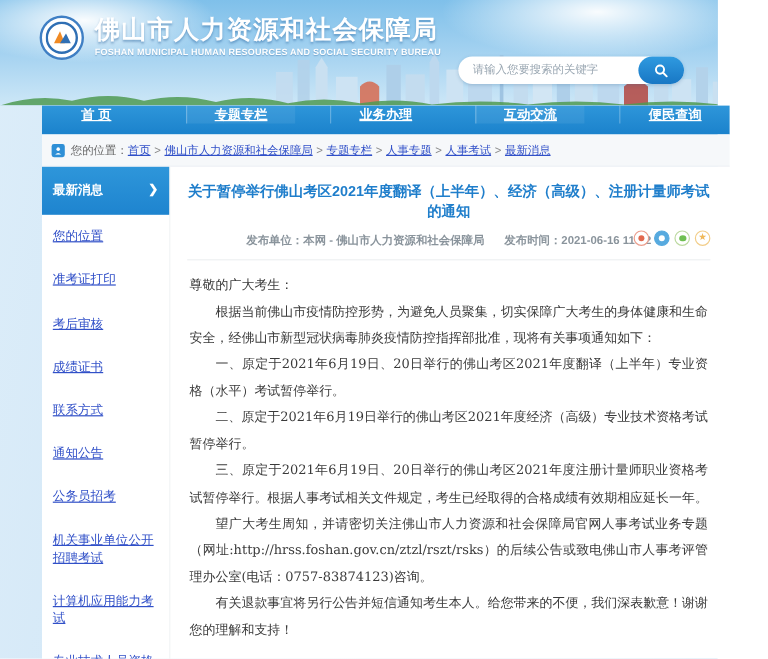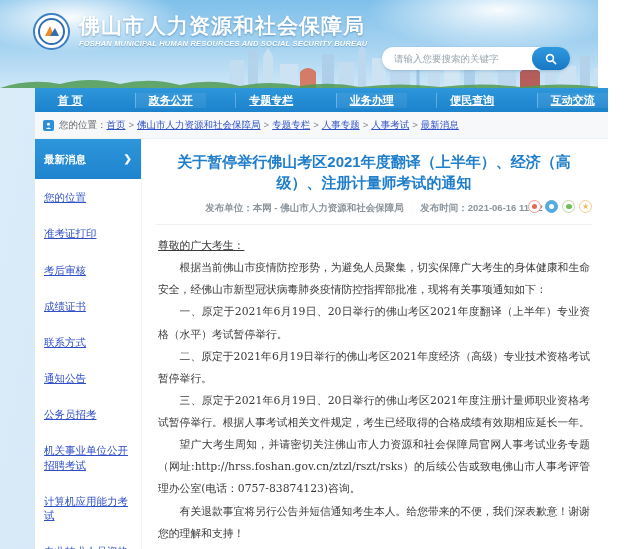--- a/index.html
+++ b/index.html
@@ -14,35 +14,35 @@
   .header::before, .header::after { content:""; position:absolute; border-radius:50%;
     background:radial-gradient(closest-side, rgba(255,255,255,.95), rgba(255,255,255,0)); }
   .header::before { width:220px; height:70px; left:-40px; top:-18px; }
   .header::after { width:260px; height:80px; right:-30px; top:-30px; }
   .brand { position:absolute; left:33px; top:13px; display:flex; align-items:center; gap:9px; z-index:3; }
   .logo { width:37px; height:37px; border-radius:50%; background:#fff;
     border:2px solid #3f7fc4; display:flex; align-items:center; justify-content:center; }
   .brand-text .cn { font-size:21px; font-weight:bold; color:#fff; letter-spacing:1px;
     text-shadow:0 1px 2px rgba(30,90,150,.45); line-height:1.05; }
   .brand-text .en { font-size:7.5px; font-weight:bold; color:#fff; letter-spacing:.2px;
-    text-shadow:0 1px 1px rgba(30,90,150,.4); margin-top:2px;font-style:italic; }
+    text-shadow:0 1px 1px rgba(30,90,150,.4); margin-top:2px; }
   .search { position:absolute; right:28px; top:23px; width:188px; height:23px; z-index:3;
     background:#fff; border-radius:12px; display:flex; align-items:center;
     box-shadow:0 1px 3px rgba(40,90,140,.25);margin-top:24px; }
   .search input { flex:1; border:none; outline:none; background:transparent;
     font-size:9.5px; color:#333; padding:0 6px 0 12px; font-family:"Liberation Sans",sans-serif; }
   .search input::placeholder { color:#9aa7b2; }
   .search-btn { width:40px; height:23px; border:none; border-radius:12px; cursor:pointer;
     background:linear-gradient(180deg,#2f9ae0,#1877c4); display:flex; align-items:center; justify-content:center; }
   .skyline { position:absolute; left:0; bottom:0; width:640px; height:46px; z-index:1; }
 
   
   .shell { position:absolute; left:35px; top:88px; width:573px; }
   .nav { height:24px; background:linear-gradient(180deg,#2e96da,#1b82cc);
-    display:flex; align-items:center;gap:29px; }
+    display:flex; align-items:flex-start;gap:29px; }
   .nav-item { flex:1; display:flex; align-items:center; justify-content:center;
     font-size:11px; font-weight:bold; color:#fff; text-decoration:underline; cursor:pointer; }
   .nav-item:nth-child(even) { background:rgba(255,255,255,.07); }
   .nav-item + .nav-item { border-left:1px solid rgba(255,255,255,.28); }
 
   .crumb { height:27px; background:#f6f8fa; display:flex; align-items:center;
     padding-left:8px; font-size:9.5px; color:#666; border-bottom:1px solid #eef1f4; }
   .crumb-icon { width:11px; height:11px; border-radius:2px; background:#2e8fd6;
     display:inline-flex; align-items:center; justify-content:center; margin-right:5px; flex:0 0 auto; }
   .crumb-links { display:flex; align-items:center; flex-wrap:nowrap; white-space:nowrap; }
@@ -56,37 +56,37 @@
   .sidebar { width:107px; flex:0 0 107px; padding-top:0; border-right:1px solid #f2f4f6; }
   .side-item { display:flex; align-items:center; justify-content:space-between;
     padding:11px 9px; font-size:10.5px; line-height:1.35; cursor:pointer; }
   .side-item .lbl { color:#3150c8; text-decoration:underline; }
   .side-item.active { background:linear-gradient(180deg,#2e96da,#1e84cf); padding:13px 9px; }
   .side-item.active .lbl { color:#fff; text-decoration:none; font-weight:bold; }
   .side-item.active::after { content:"❯"; color:#fff; font-size:10px; font-weight:bold; }
 
   
   .main { flex:1; padding:12px 16px 8px 14px; }
-  .art-title { text-align:center; font-size:15px; font-weight:bold; color:#1f7ecb;
+  .art-title { text-align:center; font-size:12px; font-weight:bold; color:#1f7ecb;
     line-height:1.4; margin-bottom:9px; }
   .meta { position:relative; text-align:center; font-size:9.5px; color:#8a949c;
     padding-bottom:9px; border-bottom:1px solid #eef0f2; }
   .meta .m { margin:0 7px;font-weight:bold; }
   .share { position:absolute; right:0; top:-2px; display:flex; gap:4px; }
   .sh { width:13px; height:13px; border-radius:50%; display:inline-flex;
     align-items:center; justify-content:center; cursor:pointer; background:#fff; }
   .sh-weibo { border:1px solid #eb9d8c; } .sh-weibo i { width:5px; height:5px; border-radius:50%; background:#e2694f; }
   .sh-qq { background:#57aadf; border:1px solid #57aadf; } .sh-qq i { width:5px; height:5px; border-radius:50%; background:#fff; }
   .sh-wechat { border:1px solid #bcd9a0; } .sh-wechat i { width:6px; height:5px; border-radius:50% 50% 40% 40%; background:#6fbf52; }
   .sh-star { border:1px solid #f2cd88; color:#f0b95a; font-size:8px; line-height:1; }
 
   .body-text { padding:10px 2px 0 2px; font-family:"DejaVu Serif", serif;
     font-size:10.8px; color:#3a3a3a; line-height:2.05; }
   .body-text p { text-indent:2em; text-align:justify; }
-  .body-text p.greeting { text-indent:0;text-decoration:underline; }
+  .body-text p.greeting { text-indent:0; }
 </style>
 </head>
 <body>
 
 <div class="page">
 
   <div class="header">
     <svg class="skyline" viewBox="0 0 640 46" preserveAspectRatio="none">
       <rect x="230" y="18" width="14" height="28" fill="#c3dcef" opacity=".9"></rect>
       <rect x="248" y="8" width="10" height="38" fill="#b3d2ea" opacity=".9"></rect>
@@ -136,25 +136,24 @@
         </svg>
       </button>
     </div>
   </div>
 
   <div class="shell">
 
     <div class="nav">
 
     <div class="nav-item">首 页</div>
-        <div class="nav-item">政务公开</div>
         <div class="nav-item">专题专栏</div>
         <div class="nav-item">业务办理</div>
+        <div class="nav-item">互动交流</div>
         <div class="nav-item">便民查询</div>
-        <div class="nav-item">互动交流</div>
       </div>
 
     <div class="crumb">
       <span class="crumb-icon">
         <svg width="7" height="7" viewBox="0 0 8 8">
             <circle cx="4" cy="2.6" r="1.7" fill="#fff"></circle>
             <path d="M1 8 Q4 4.5 7 8 Z" fill="#fff"></path>
           </svg>
       </span>
       <span>您的位置：</span>

